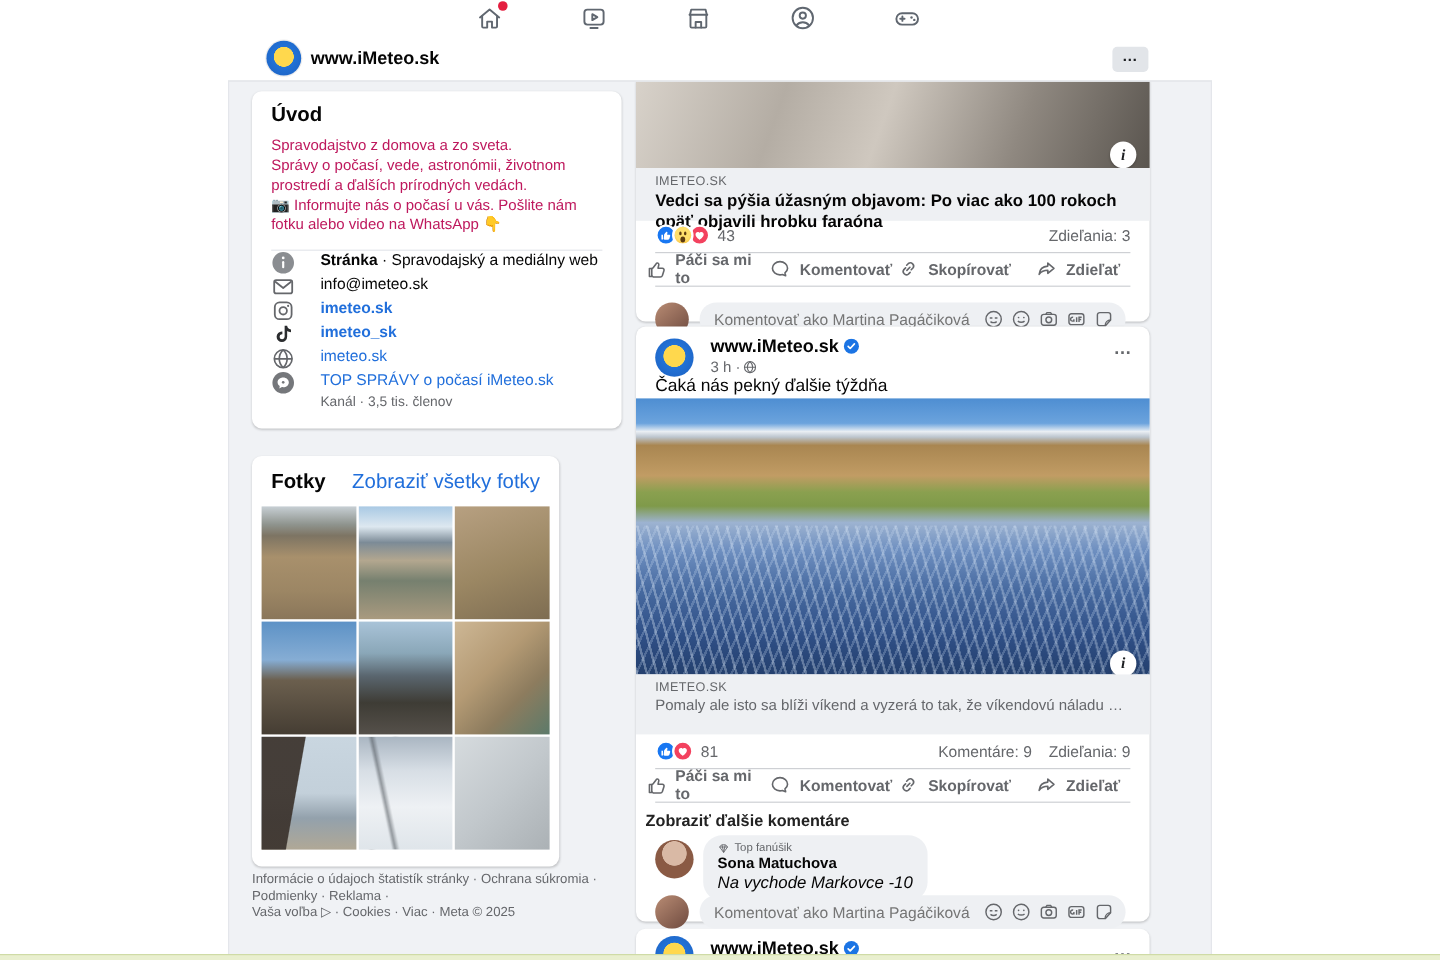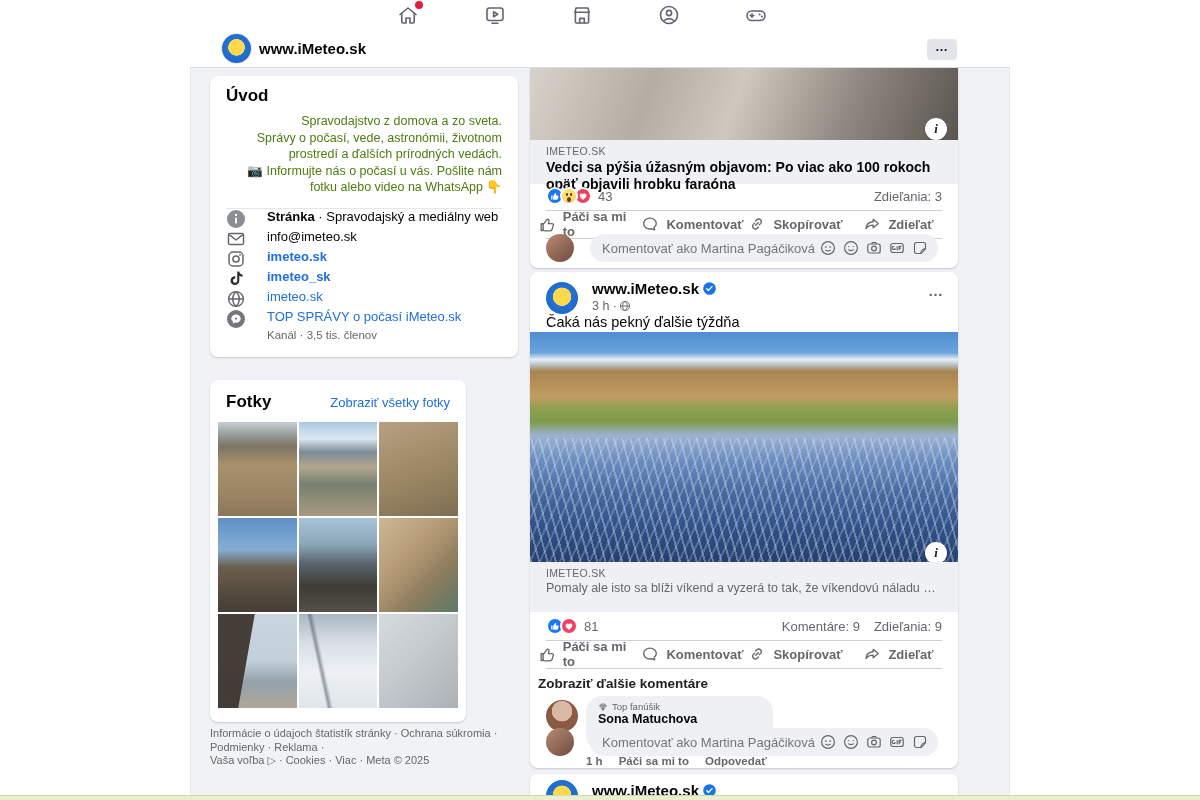--- a/index.html
+++ b/index.html
@@ -19,31 +19,31 @@
     box-shadow:0 0 0 1px rgba(0,0,0,.08);}
   .pg-title{position:absolute;left:69px;top:10px;font-size:15px;font-weight:700;}
   .hdr-more{position:absolute;right:53px;top:9px;width:30px;height:21px;border-radius:4px;background:#e2e5e9;
     display:flex;align-items:center;justify-content:center;font-weight:700;font-size:13px;color:#1c1e21;
     letter-spacing:1px;cursor:pointer;line-height:8px;padding-bottom:6px;box-sizing:border-box;}
   
   .card{position:absolute;background:#fff;border-radius:8px;box-shadow:0 1px 2px rgba(0,0,0,.18);box-sizing:border-box;}
   
   .about-card{left:210px;top:76px;width:308px;padding:10px 16px 14px;}
   .about-title{font-size:17px;font-weight:700;}
-  .bio{margin-top:7px;text-align:right;font-size:12.5px;line-height:16.5px;color:#4d7c0f;}
+  .bio{margin-top:7px;text-align:left;font-size:12.5px;line-height:16.5px;color:#be185d;}
   .about-div{border-top:1px solid #e4e6eb;margin-top:12px;}
   .info-row{display:flex;align-items:flex-start;gap:21px;font-size:13px;line-height:16px;}
   .info-row .ric{flex:0 0 20px;height:20px;}
   .blue-link{color:#216fdb;font-weight:600;cursor:pointer;}
   .row-sub{font-size:11.5px;color:#65676b;margin-top:2px;font-weight:400;}
   
   .photos-card{left:210px;top:380px;width:256px;padding:12px 8px 14px;}
   .photos-head{display:flex;justify-content:space-between;align-items:center;padding:0 8px;}
   .photos-title{font-size:17px;font-weight:700;}
-  .photos-link{font-size:13px;color:#216fdb;cursor:pointer;}
+  .photos-link{font-size:17px;color:#216fdb;cursor:pointer;}
   .pgrid{margin-top:10px;display:grid;grid-template-columns:repeat(3,1fr);gap:2px;}
   .ph{height:94px;cursor:pointer;}
   .ph1{background:linear-gradient(180deg,#c7cfd4 0%,#8f948e 16%,#7d7463 26%,#a8906c 45%,#9c8664 75%,#8a765a 100%);}
   .ph2{background:linear-gradient(180deg,#a9c9e4 0%,#dde8f0 18%,#7c8b97 32%,#b3a78f 48%,#76806f 66%,#a99a7f 100%);}
   .ph3{background:linear-gradient(160deg,#b7a081 0%,#9b8763 55%,#7e6d52 100%);}
   .ph4{background:linear-gradient(180deg,#5d92c6 0%,#86add4 34%,#6b5f4e 52%,#453d33 100%);}
   .ph5{background:linear-gradient(180deg,#a9c3d8 0%,#8aa7b8 28%,#5a666f 48%,#3e3c35 72%,#55504a 100%);}
   .ph6{background:linear-gradient(135deg,#cdb795 0%,#b49a74 40%,#8d7c5e 68%,#5c7a6a 100%);}
   .ph7{background:linear-gradient(100deg,rgba(62,54,48,.95) 38%,rgba(62,54,48,0) 39%),
        linear-gradient(180deg,#c9d6e0 0%,#c3d0da 50%,#93a1ac 72%,#b0a896 100%);}
@@ -79,21 +79,21 @@
   .rx.wow{background:radial-gradient(circle at 50% 38%,#ffdf6b 0 55%,#f7b125 100%);position:relative;}
   .rx.wow .eye{position:absolute;top:4px;width:2px;height:2.6px;border-radius:50%;background:#5c3a10;}
   .rx.wow .mouth{position:absolute;top:7.5px;left:5px;width:4px;height:5px;border-radius:50%;background:#5c3a10;}
   .rx.love{background:#f3425f;}
   .rx-count{margin-left:6px;}
   .eng-right{margin-left:auto;display:flex;gap:14px;}
   .pdiv{position:absolute;left:16px;right:16px;border-top:1px solid #ced0d4;}
   .actions{position:absolute;left:8px;right:8px;height:24px;display:flex;}
   .act-btn{flex:1;display:flex;align-items:center;justify-content:center;gap:7px;color:#65676b;
     font-size:13px;font-weight:600;cursor:pointer;border-radius:4px;}
-  .composer{position:absolute;left:16px;right:20px;display:flex;align-items:flex-start;gap:16px;}
+  .composer{position:absolute;left:16px;right:20px;display:flex;align-items:flex-end;gap:9px;}
   .cmp-avatar{width:28px;height:28px;border-radius:50%;background:linear-gradient(140deg,#b98c74,#6e4a3f);flex:0 0 28px;}
   .pill{flex:1;height:28px;background:#eef0f3;border-radius:16px;display:flex;align-items:center;
     padding:0 10px 0 12px;box-sizing:border-box;}
   .pill input{flex:1;border:none;background:transparent;outline:none;font-size:13px;color:#65676b;
     font-family:inherit;padding:0;min-width:0;}
   .pill-icons{display:flex;gap:7px;align-items:center;}
   .pill-icons svg{cursor:pointer;}
   .post-head-name{position:absolute;left:62px;top:8px;font-size:15px;font-weight:700;display:flex;align-items:center;gap:4px;}
   .post-head-time{position:absolute;left:62px;top:27px;font-size:12.5px;color:#65676b;display:flex;align-items:center;gap:2px;}
   .post-avatar{position:absolute;left:16px;top:10px;width:32px;height:32px;border-radius:50%;

